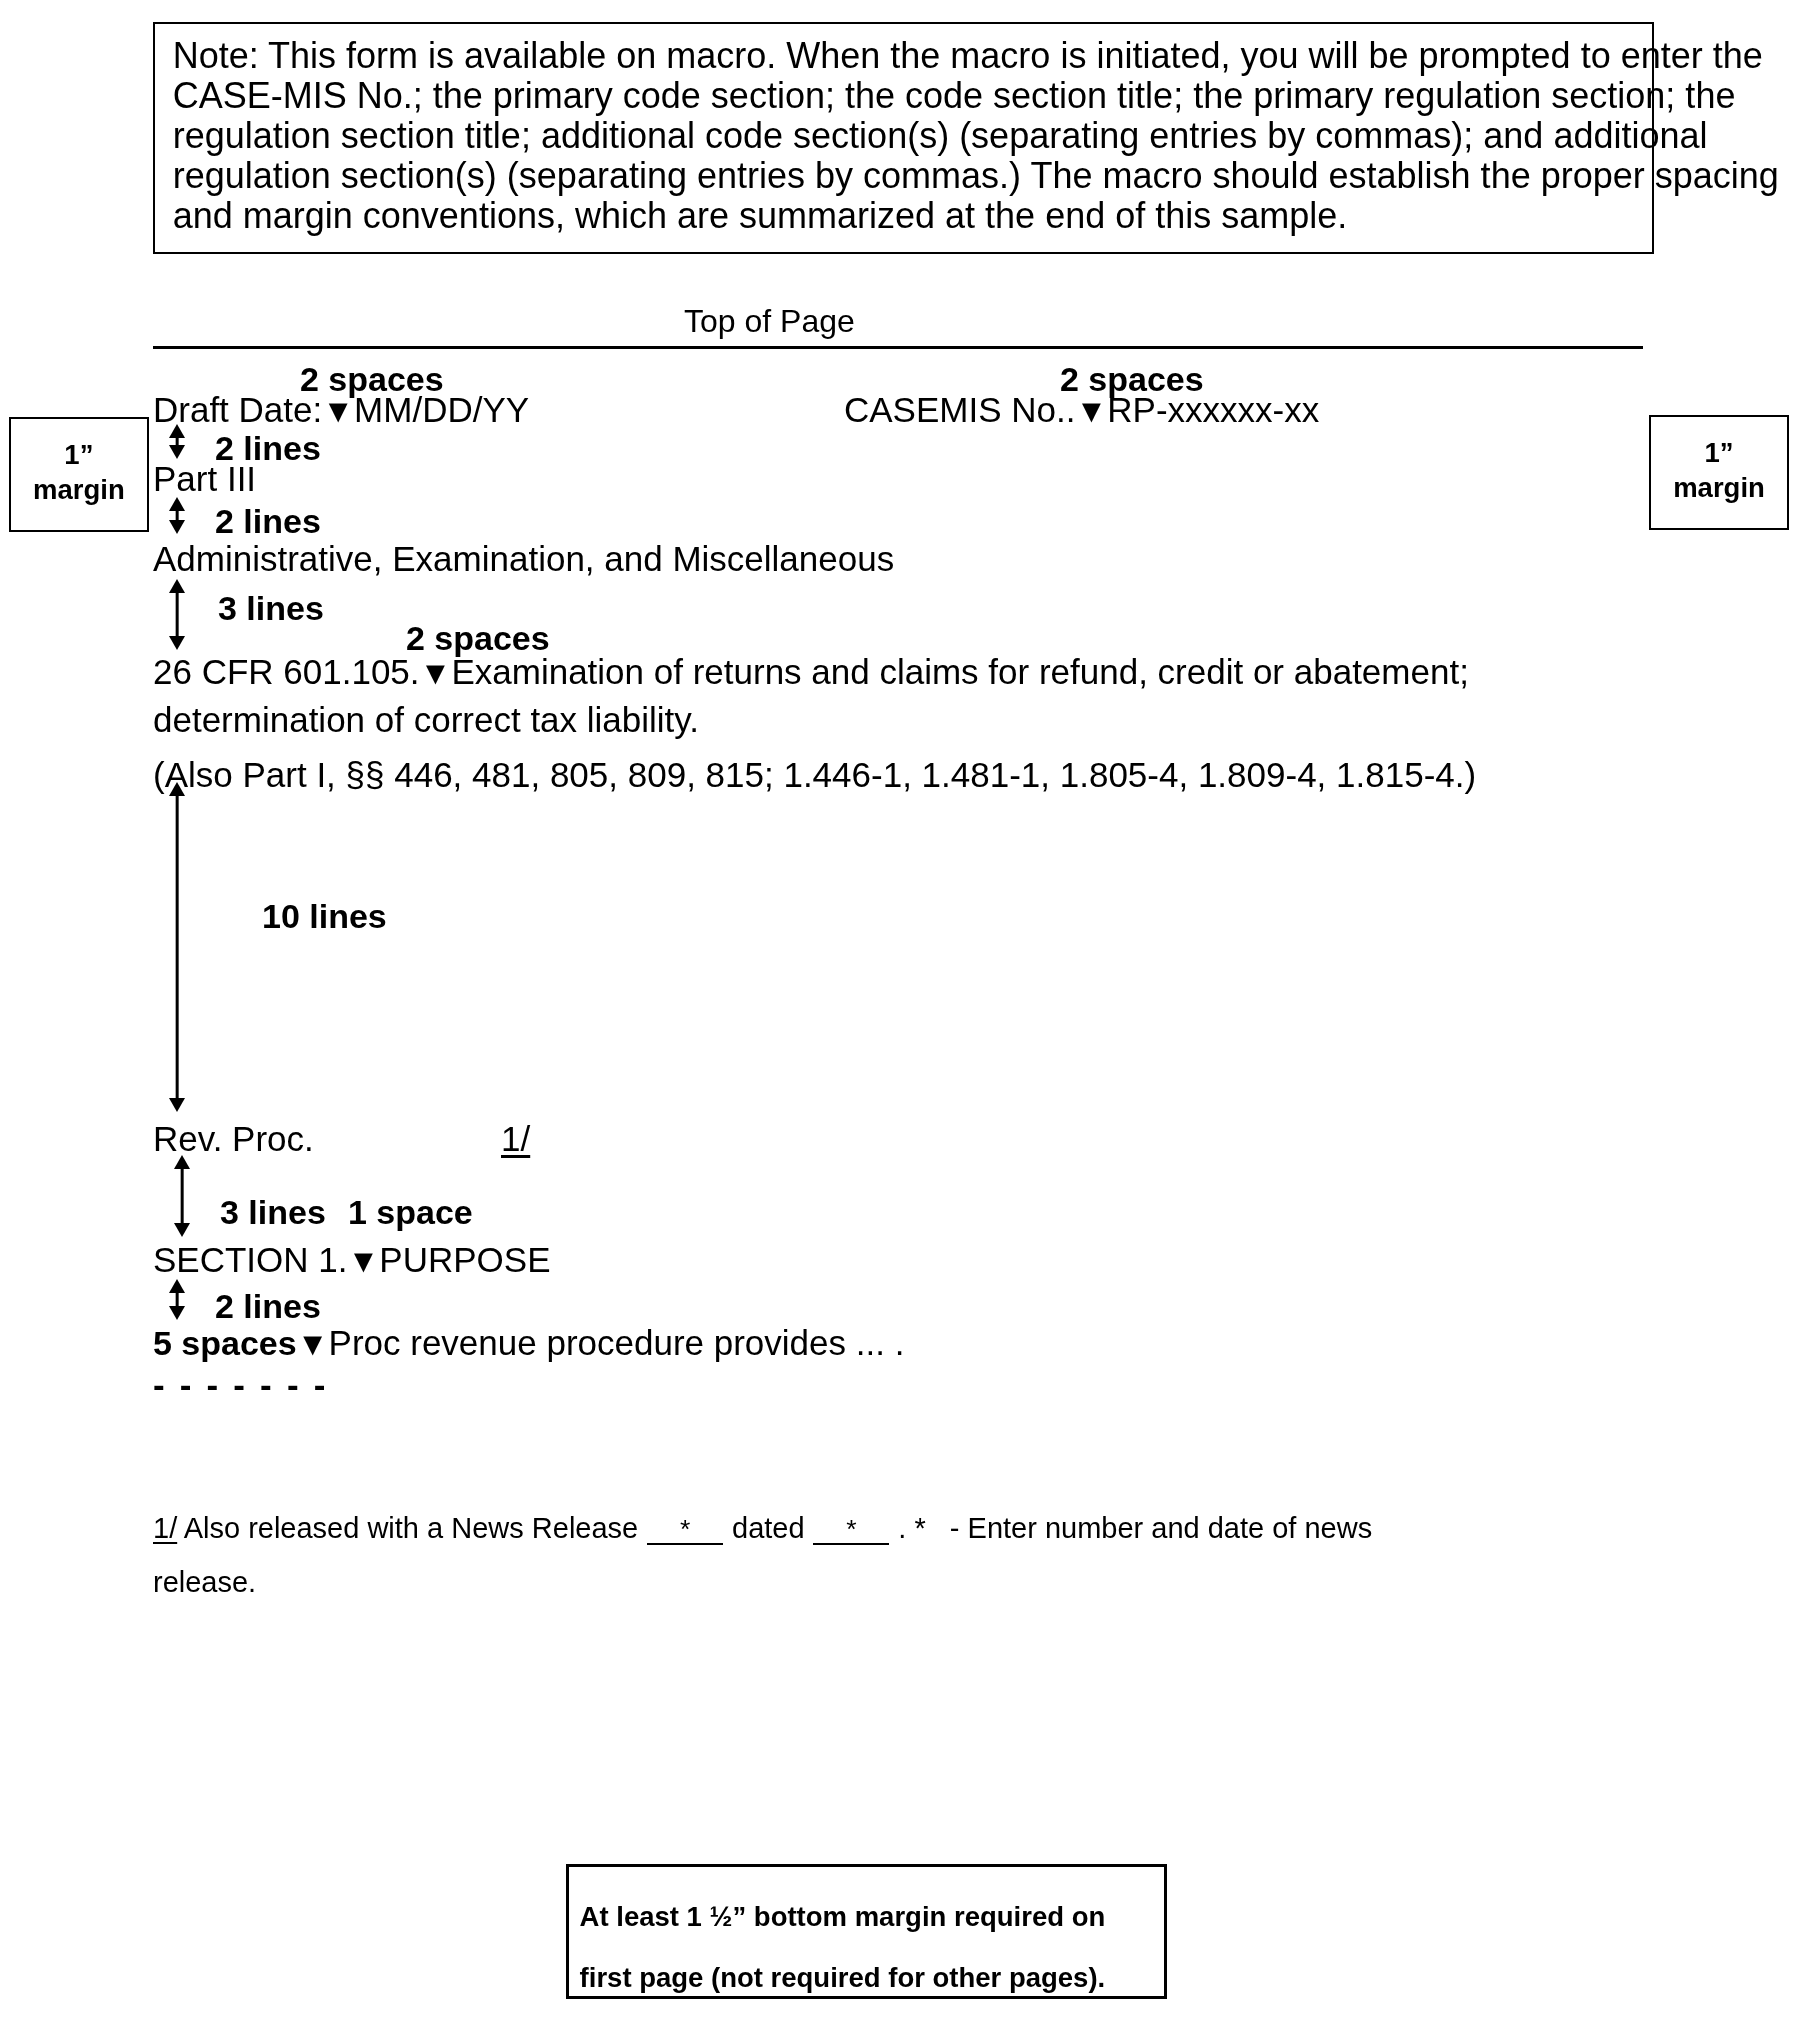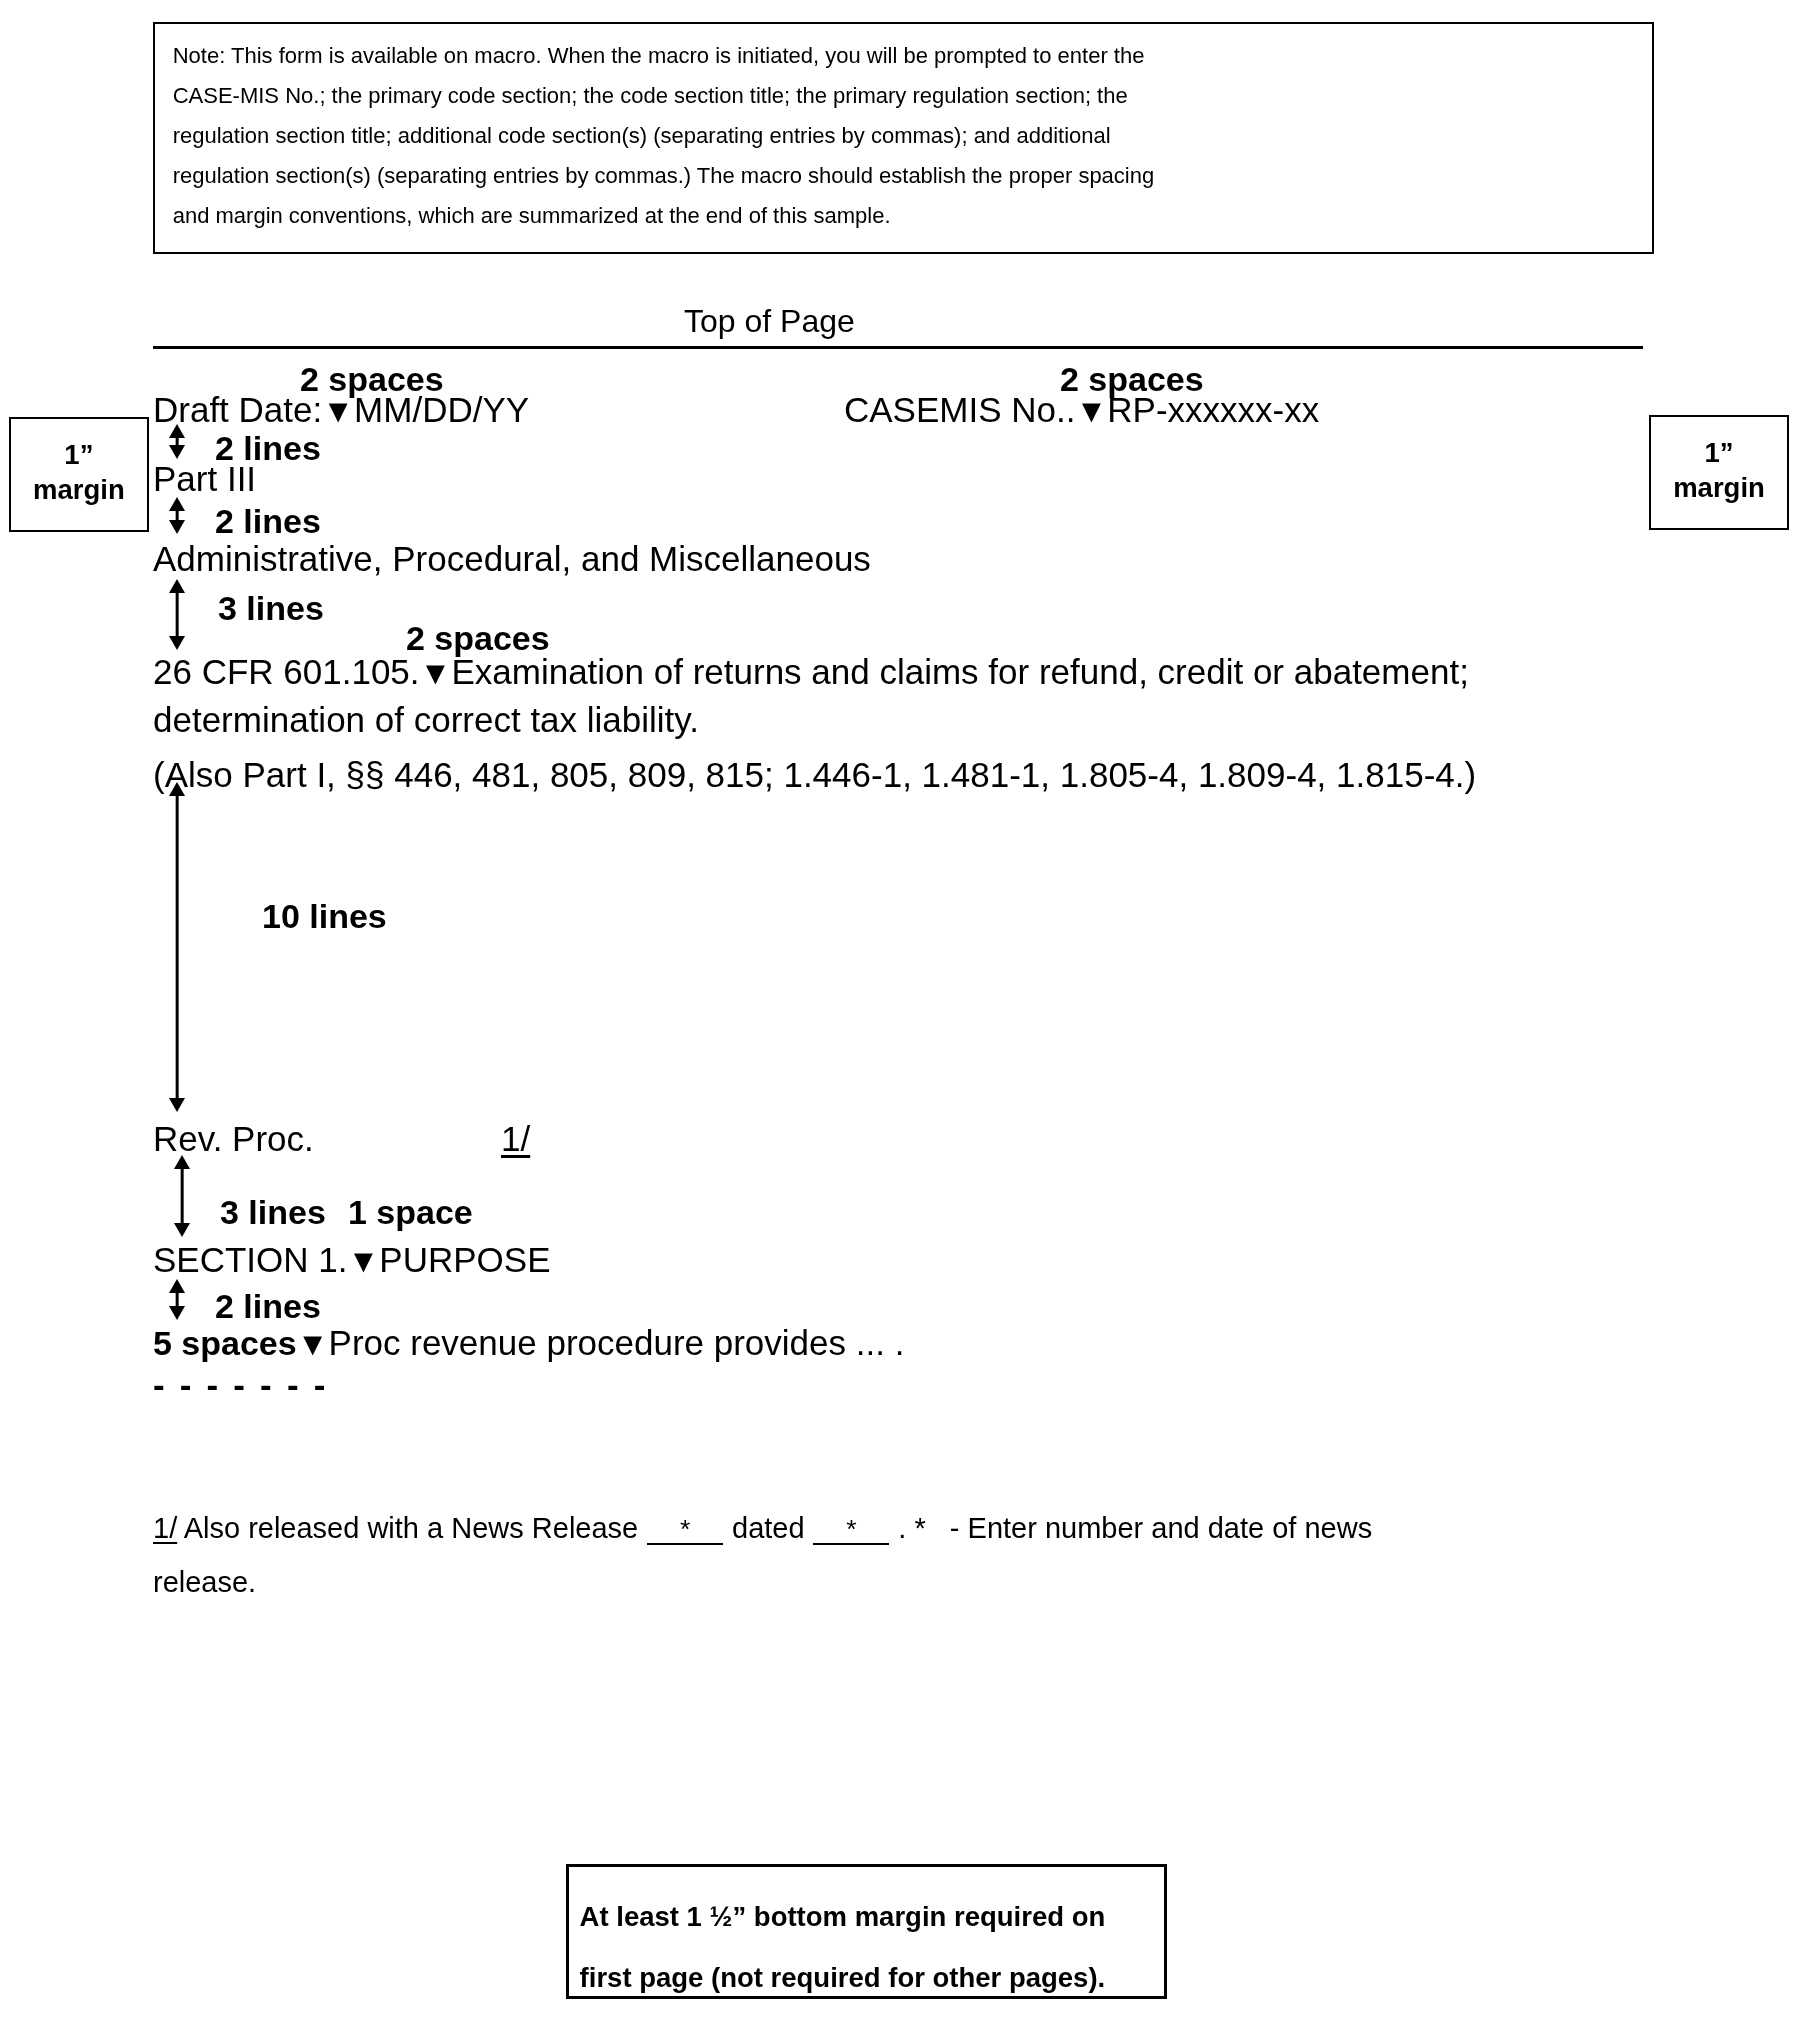--- a/index.html
+++ b/index.html
@@ -18,21 +18,21 @@
   .ann  { font-size: 34px; font-weight: bold; }
 
   
   .note-box {
     position: absolute;
     left: 153px; top: 22px;
     width: 1501px; height: 232px;
     border: 2.7px solid #000;
     box-sizing: border-box;
     padding: 12.4px 17.7px;
-    font-size: 22px;
+    font-size: 36px;
     line-height: 40px;
   }
   .note-box div { white-space: nowrap; }
 
   
   .page-rule {
     position: absolute;
     left: 153px; top: 346px;
     width: 1490px; height: 2.7px;
     background: #000;
@@ -133,21 +133,21 @@
   <div class="varrow" style="left:169px; top:424px; height:35px;">
       <span class="shaft"></span>
     </div>
   <div class="abs ann" style="left:215px; top:429px;">2 lines</div>
   <div class="abs doc" style="left:153px; top:459px;">Part III</div>
 
   <div class="varrow" style="left:169px; top:497px; height:37px;">
       <span class="shaft"></span>
     </div>
   <div class="abs ann" style="left:215px; top:502px;">2 lines</div>
-  <div class="abs doc" style="left:153px; top:539px;">Administrative, Procedural, and Miscellaneous</div>
+  <div class="abs doc" style="left:153px; top:539px;">Administrative, Examination, and Miscellaneous</div>
 
   <div class="varrow" style="left:169px; top:579px; height:71px;">
       <span class="shaft"></span>
     </div>
   <div class="abs ann" style="left:218px; top:589px;">3 lines</div>
   <div class="abs ann" style="left:406px; top:619px;">2 spaces</div>
   <div class="abs doc" style="left:153px; top:652px;">
     <span>26 CFR 601.105.</span><span class="mk">▼</span><span>Examination of returns and claims for refund, credit or abatement;</span>
   </div>
   <div class="abs doc" style="left:153px; top:700px;">determination of correct tax liability.</div>

